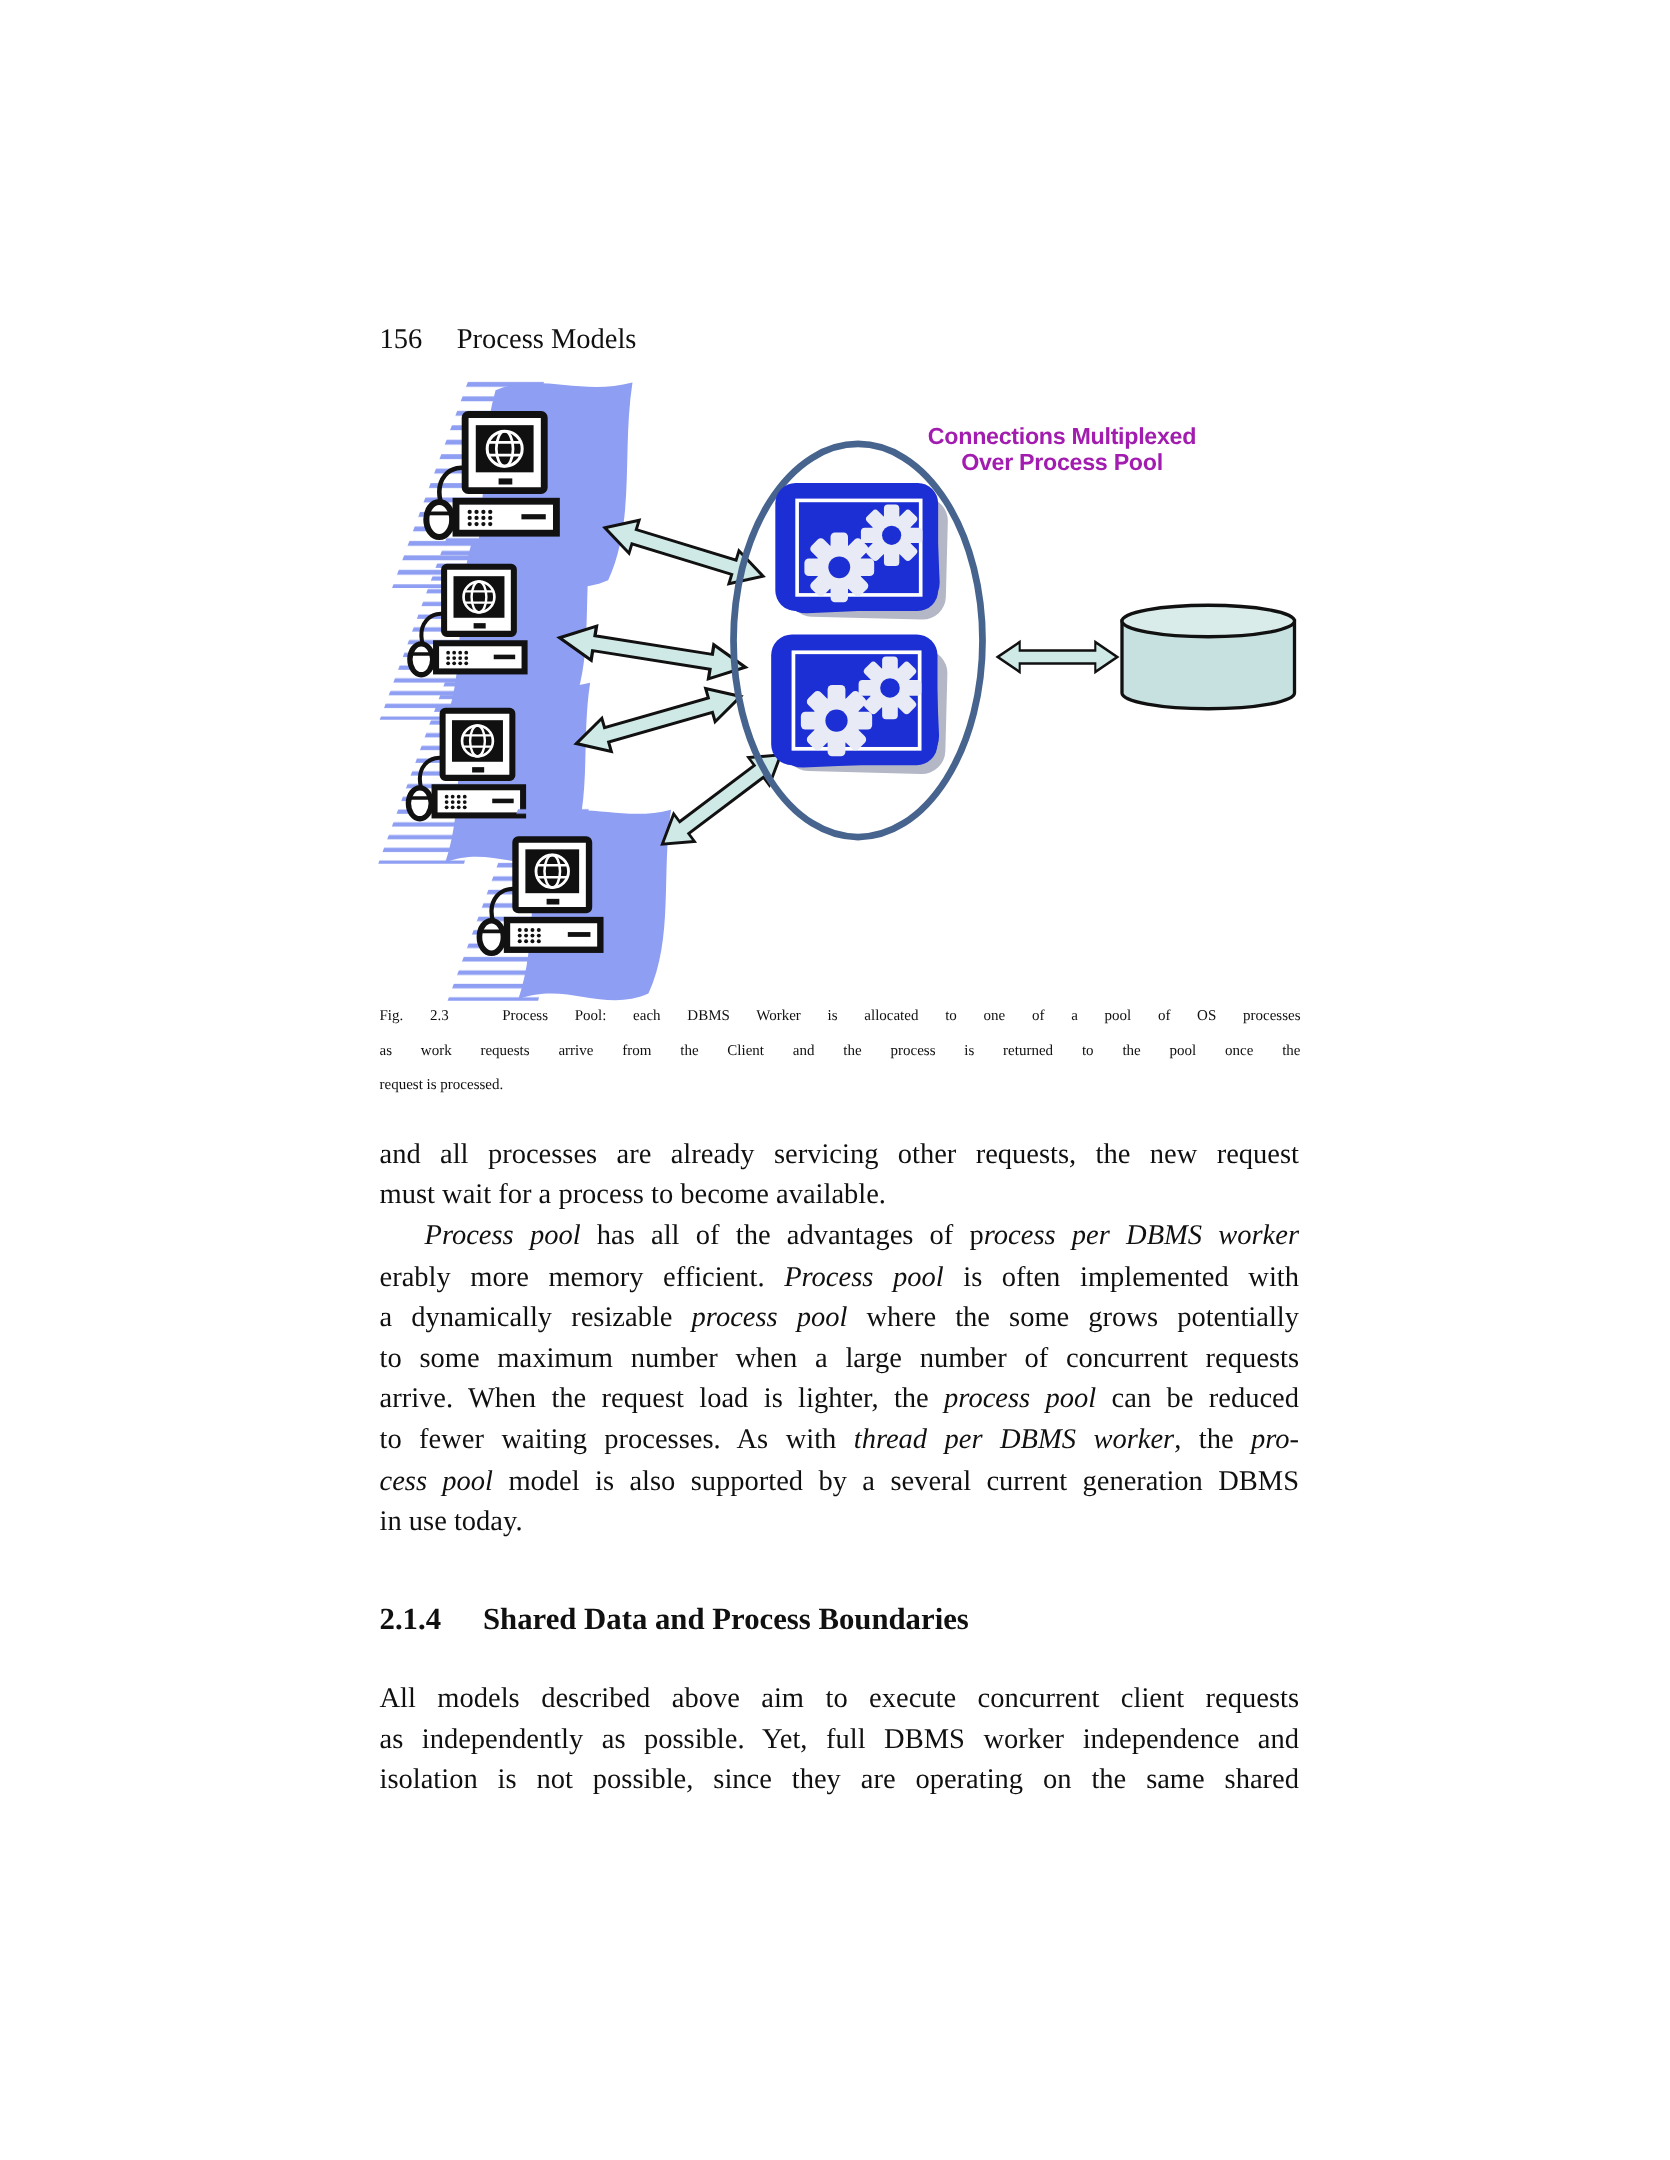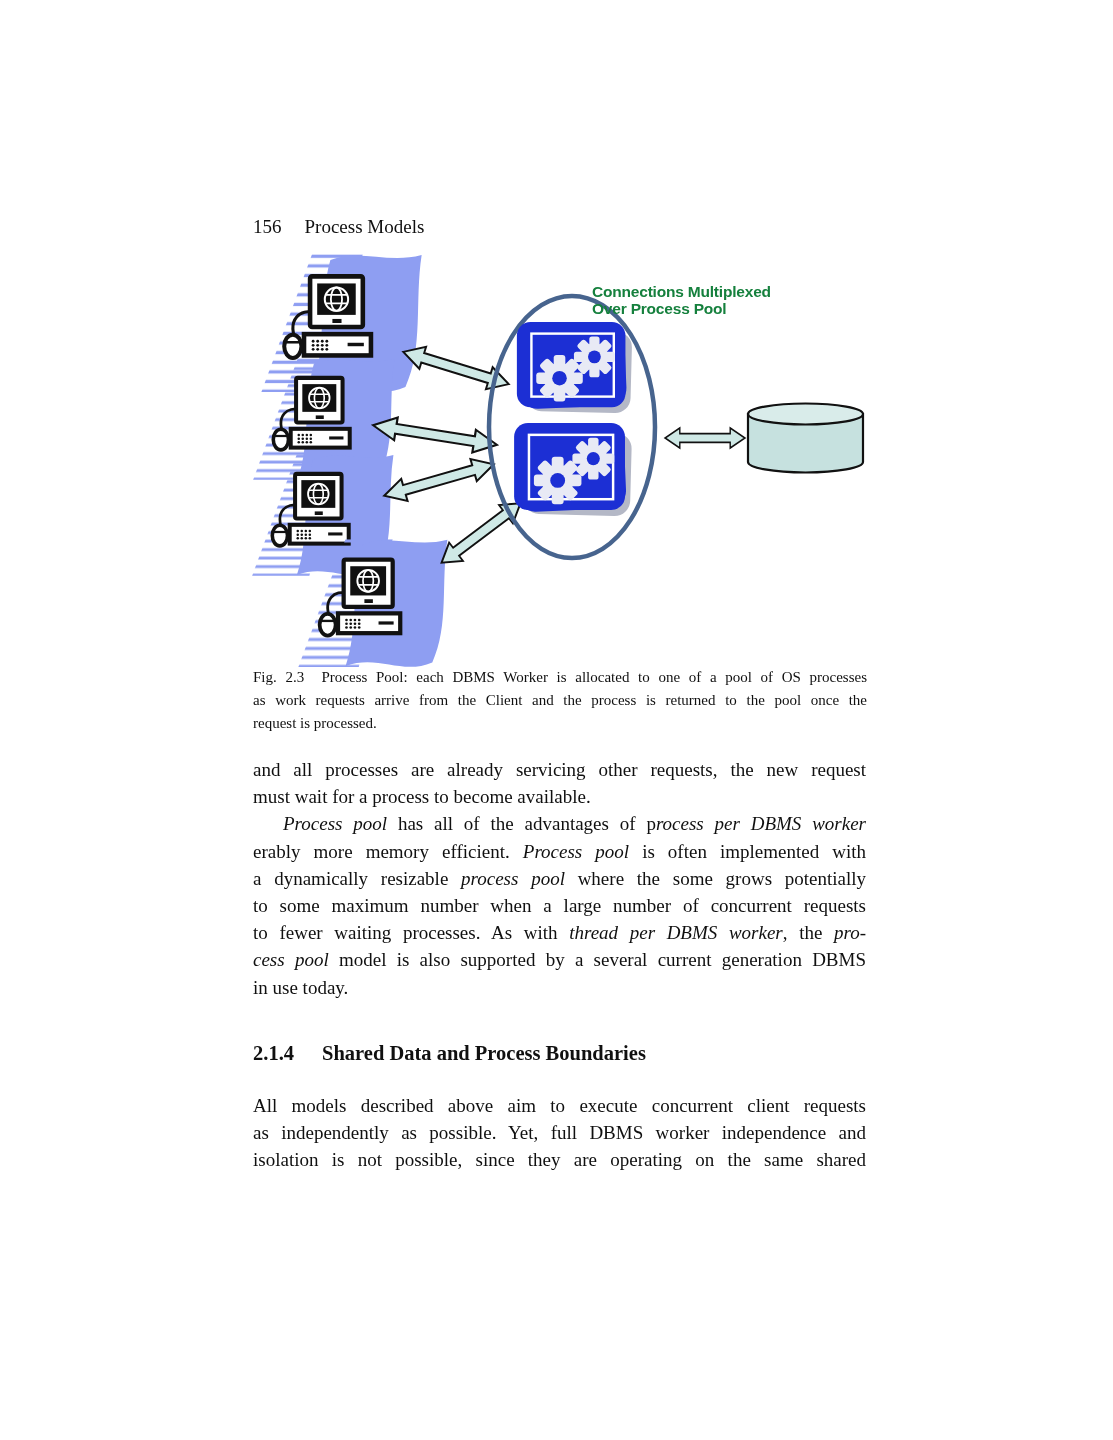--- a/index.html
+++ b/index.html
@@ -14,27 +14,27 @@
     position:absolute; left:253px; top:216px; width:613px;
     font-size:19px; line-height:22px; white-space:nowrap;
   }
   .runhead .pgnum { font-style:normal; }
   .runhead .rtitle { margin-left:23px; }
 
   
   .fig-canvas { position:absolute; left:245px; top:245px; width:635px; height:425px; }
   .pool-label {
     position:absolute; left:592px; top:284px; width:232px;
-    font-family:"Liberation Sans", sans-serif;
-    font-weight:700; font-size:15.5px; line-height:16.5px; color:#15803d;
+    text-align:center; font-family:"Liberation Sans", sans-serif;
+    font-weight:700; font-size:15.5px; line-height:16.5px; color:#a21caf;
     letter-spacing:-0.2px;
   }
   .caption {
     position:absolute; left:253px; top:666px; width:614px;
-    font-size:15px; line-height:23px;
+    font-size:10px; line-height:23px;
   }
   
   .bodytext {
     position:absolute; left:253px; top:756px; width:613px;
     font-size:19px; line-height:27.2px;
   }
   .tline { text-align:justify; text-align-last:justify; }
   .tline.last { text-align-last:left; }
   .tline.indent { text-indent:30px; }
   .it { font-style:italic; }
@@ -160,20 +160,21 @@
   <div class="bodytext">
     <div>
         <div class="tline"><span>and all processes are already servicing other requests, the new request</span></div>
         <div class="tline last"><span>must wait for a process to become available.</span></div>
       </div>
     <div>
         <div class="tline indent"><span class="it">Process pool</span><span> has all of the advantages of p</span><span class="it">rocess per DBMS worker</span></div>
         <div class="tline"><span>erably more memory efficient. </span><span class="it">Process pool</span><span> is often implemented with</span></div>
         <div class="tline"><span>a dynamically resizable </span><span class="it">process pool</span><span> where the some grows potentially</span></div>
         <div class="tline"><span>to some maximum number when a large number of concurrent requests</span></div>
+        <div class="tline"><span>arrive. When the request load is lighter, the </span><span class="it">process pool</span><span> can be reduced</span></div>
         <div class="tline"><span>to fewer waiting processes. As with </span><span class="it">thread per DBMS worker</span><span>, the </span><span class="it">pro-</span></div>
         <div class="tline"><span class="it">cess pool</span><span> model is also supported by a several current generation DBMS</span></div>
         <div class="tline last"><span>in use today.</span></div>
       </div>
     <div class="sect-heading">
       <span class="num">2.1.4</span><span>Shared Data and Process Boundaries</span>
     </div>
     <div>
         <div class="tline"><span>All models described above aim to execute concurrent client requests</span></div>
         <div class="tline"><span>as independently as possible. Yet, full DBMS worker independence and</span></div>

